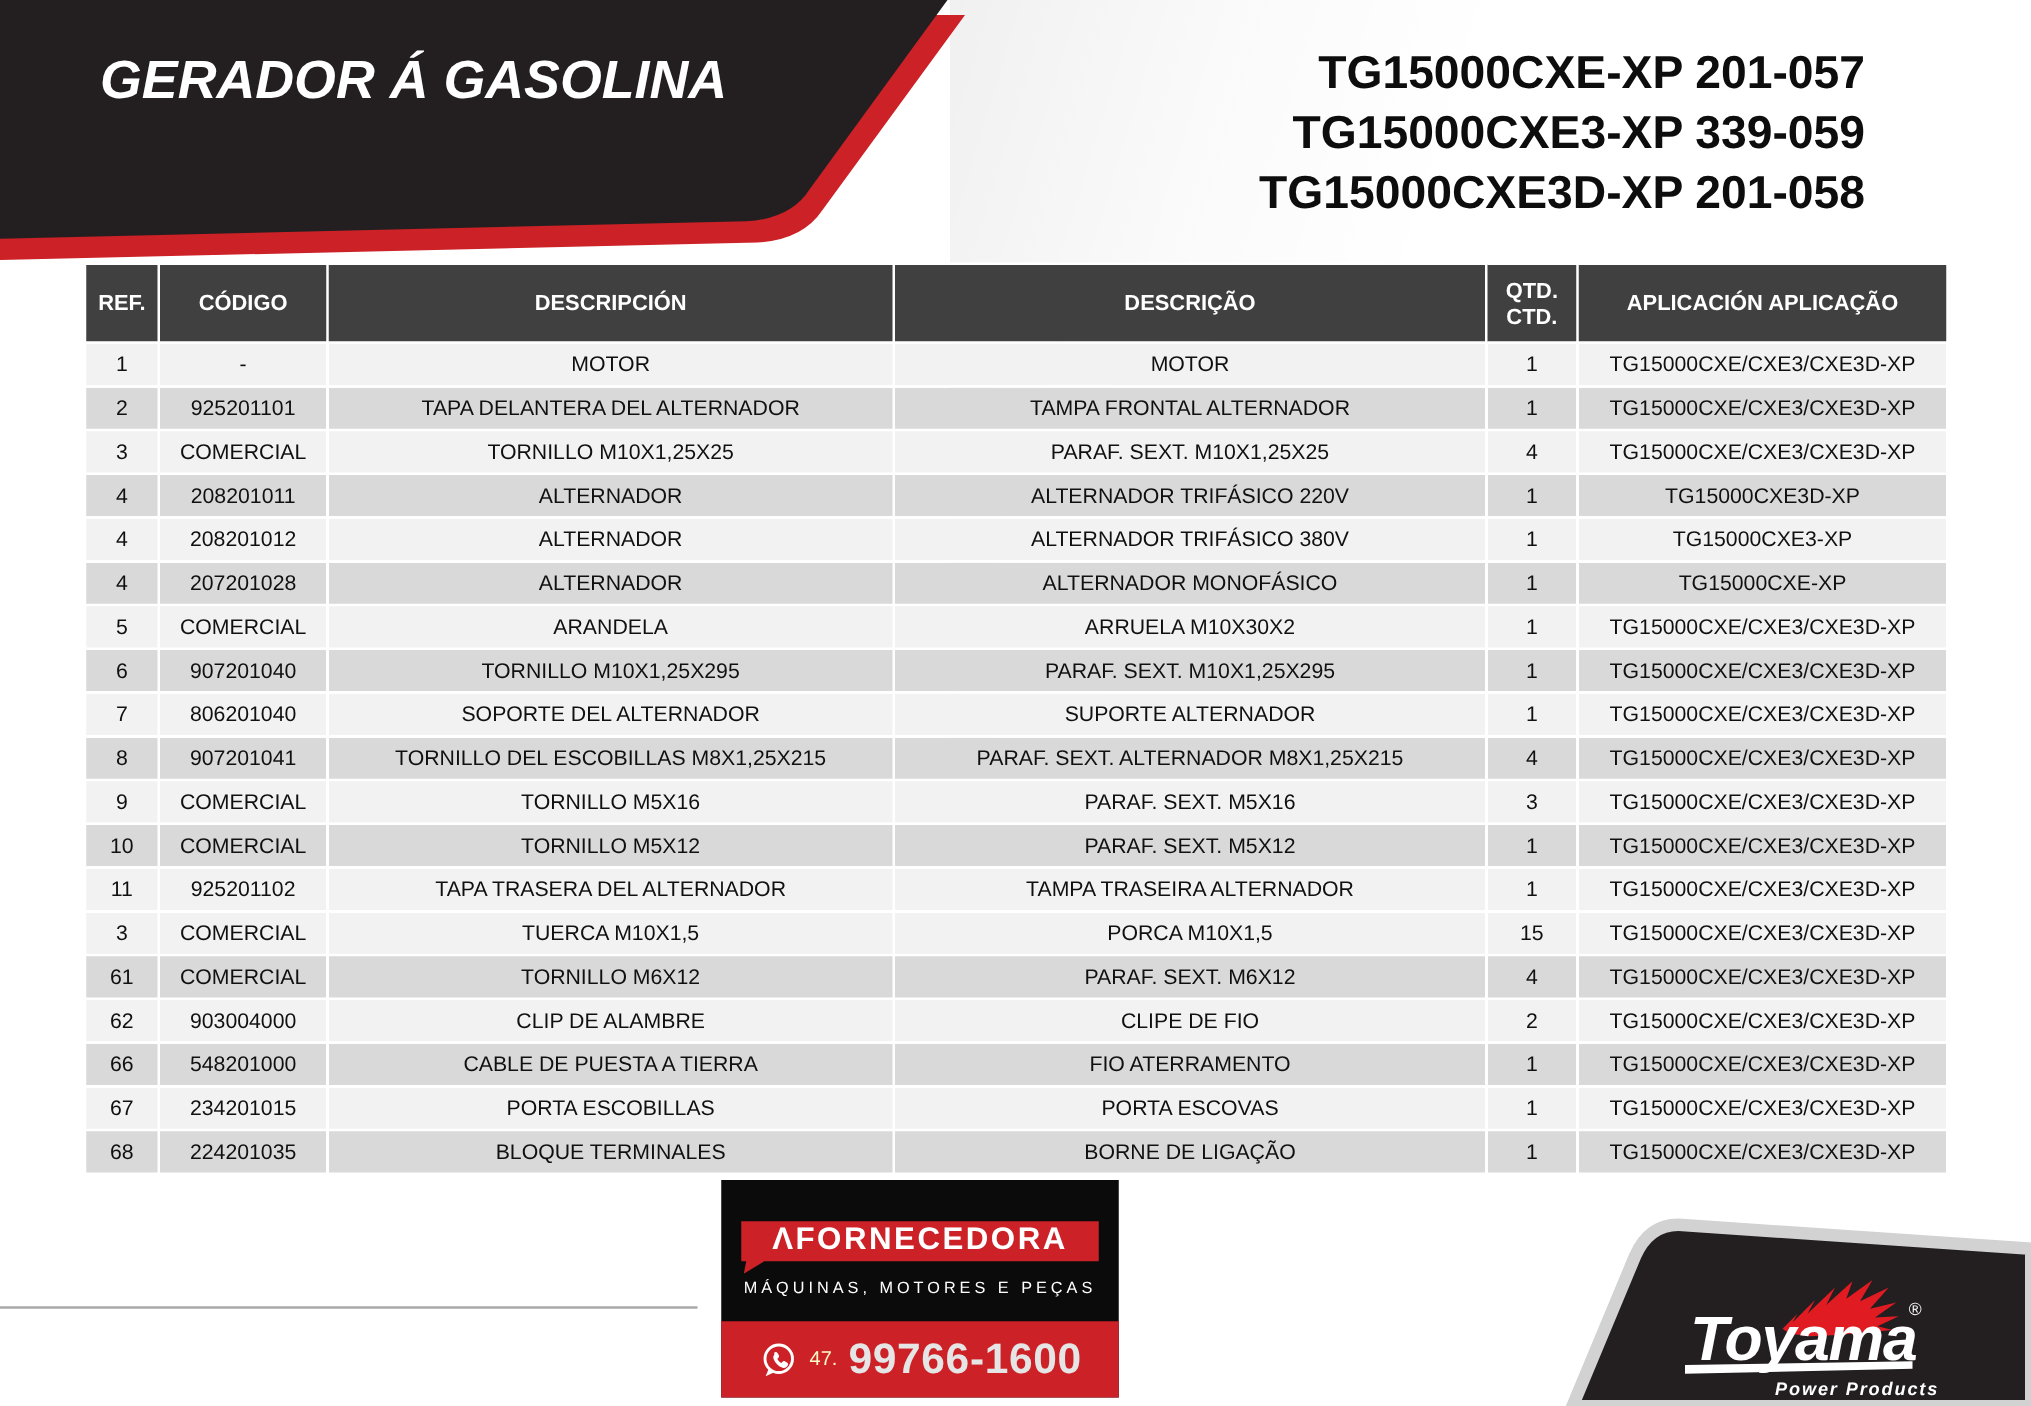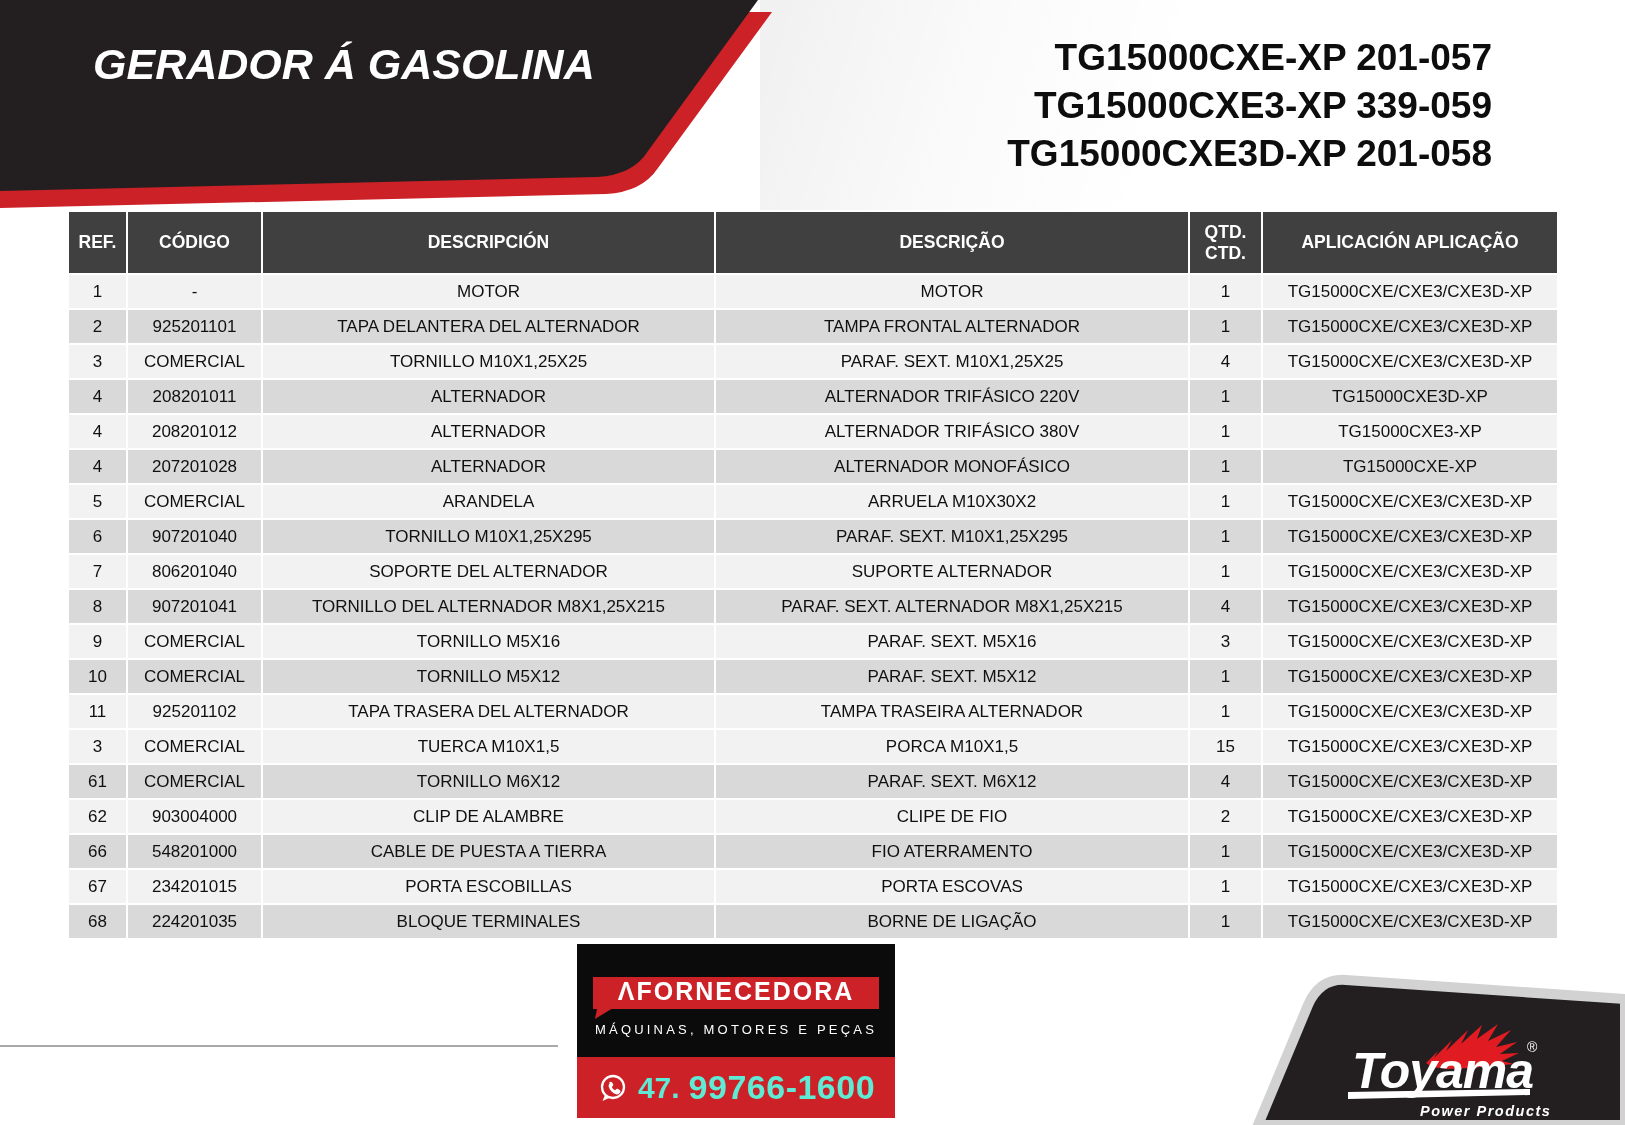--- a/index.html
+++ b/index.html
@@ -7,21 +7,21 @@
   #page{position:relative;width:1625px;height:1125px;background:#ffffff;overflow:hidden;}
 
   
   .swoosh{position:absolute;left:760px;top:0;width:865px;height:640px;
     background:linear-gradient(107deg, rgba(0,0,0,0.06) 0%, rgba(0,0,0,0.02) 22%, rgba(0,0,0,0) 42%);
     pointer-events:none;z-index:0;}
 
   
   .banner-svg{position:absolute;left:0;top:0;z-index:1;}
   .banner-title{position:absolute;left:80px;top:40px;z-index:2;color:#ffffff;
-    font-size:43px;font-weight:bold;font-style:italic;letter-spacing:0px;white-space:nowrap;margin-left:13px;}
+    font-size:43px;font-weight:bold;font-style:italic;letter-spacing:0px;white-space:nowrap;}
   .models{position:absolute;top:34px;right:133px;z-index:2;text-align:right;
     color:#0d0d0d;font-weight:bold;font-size:37px;line-height:48px;white-space:nowrap;margin-left:17px;}
 
   
   .parts-table{position:absolute;left:67px;top:210px;width:1490px;z-index:2;
     border-collapse:collapse;table-layout:fixed;}
   .parts-table th{background:#404040;color:#ffffff;font-weight:bold;font-size:17.5px;
     height:59px;text-align:center;vertical-align:middle;border:2px solid #ffffff;line-height:1.15;}
   .parts-table td{font-size:17px;color:#101010;height:33px;padding:0 4px;text-align:center;
     vertical-align:middle;border:2px solid #ffffff;line-height:1.05;white-space:nowrap;overflow:hidden;}
@@ -35,22 +35,22 @@
   .dealer{position:absolute;left:577px;top:944px;width:318px;height:174px;background:#0b0b0b;z-index:3;}
   .dealer-strip{position:absolute;left:16px;top:33px;width:286px;height:32px;background:#cc2127;
     display:flex;align-items:flex-start;justify-content:center;}
   .dealer-strip span{color:#ffffff;font-weight:bold;font-size:25px;letter-spacing:2px;white-space:nowrap;}
   .dealer-tri{position:absolute;left:18px;top:64px;width:18px;height:11px;background:#cc2127;
     clip-path:polygon(0 100%, 12% 0, 100% 0);}
   .dealer-tagline{position:absolute;left:0;top:78px;width:100%;text-align:center;color:#ffffff;
     font-size:13px;letter-spacing:3.2px;white-space:nowrap;}
   .dealer-phonebar{position:absolute;left:0;top:113px;width:100%;height:61px;background:#cc2127;
     display:flex;align-items:center;justify-content:center;gap:9px;}
-  .phone-prefix{color:#5eead4;font-weight:bold;font-size:30px;}
-  .phone-number{color:#5eead4;font-weight:bold;font-size:34px;letter-spacing:0.5px;}
+  .phone-prefix{color:#fef9c3;font-weight:normal;font-size:16px;}
+  .phone-number{color:#e5e5e5;font-weight:bold;font-size:34px;letter-spacing:0.5px;}
 
   
   .toyama-svg{position:absolute;left:1230px;top:920px;z-index:3;}
 
   [data-interactable]{cursor:default;}
 </style>
 </head>
 <body>
 
 <div id="page" data-interactable="false">
@@ -157,21 +157,21 @@
           <td data-interactable="false">7</td>
           <td data-interactable="false">806201040</td>
           <td data-interactable="false">SOPORTE DEL ALTERNADOR</td>
           <td data-interactable="false">SUPORTE ALTERNADOR</td>
           <td data-interactable="false">1</td>
           <td data-interactable="false">TG15000CXE/CXE3/CXE3D-XP</td>
         </tr>
         <tr class="dark" data-interactable="false">
           <td data-interactable="false">8</td>
           <td data-interactable="false">907201041</td>
-          <td data-interactable="false">TORNILLO DEL ALTERNADOR M8X1,25X215</td>
+          <td data-interactable="false">TORNILLO DEL ESCOBILLAS M8X1,25X215</td>
           <td data-interactable="false">PARAF. SEXT.  ALTERNADOR M8X1,25X215</td>
           <td data-interactable="false">4</td>
           <td data-interactable="false">TG15000CXE/CXE3/CXE3D-XP</td>
         </tr>
         <tr class="light" data-interactable="false">
           <td data-interactable="false">9</td>
           <td data-interactable="false">COMERCIAL</td>
           <td data-interactable="false">TORNILLO M5X16</td>
           <td data-interactable="false">PARAF. SEXT.  M5X16</td>
           <td data-interactable="false">3</td>

